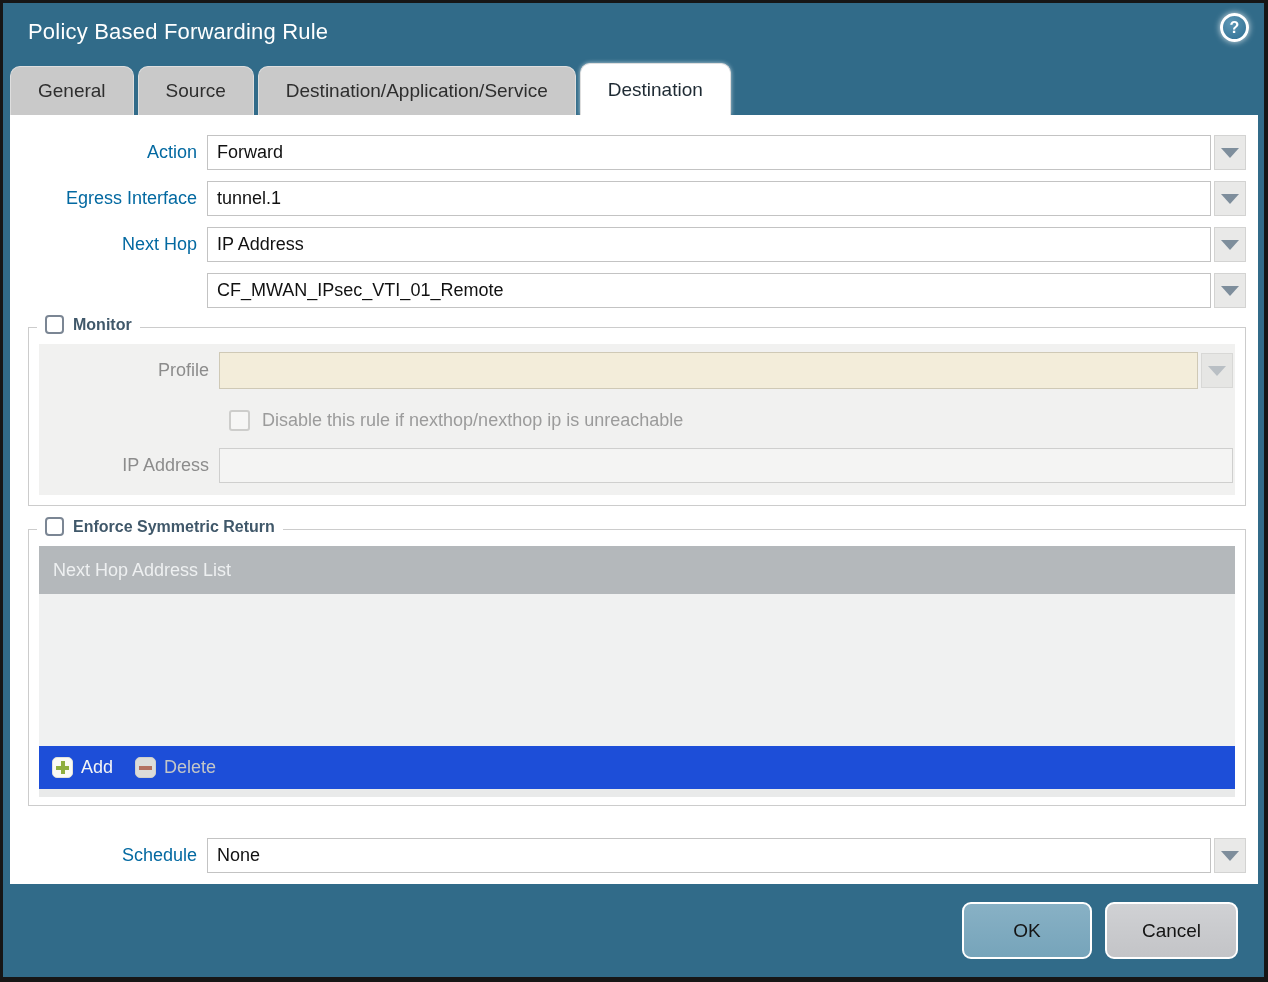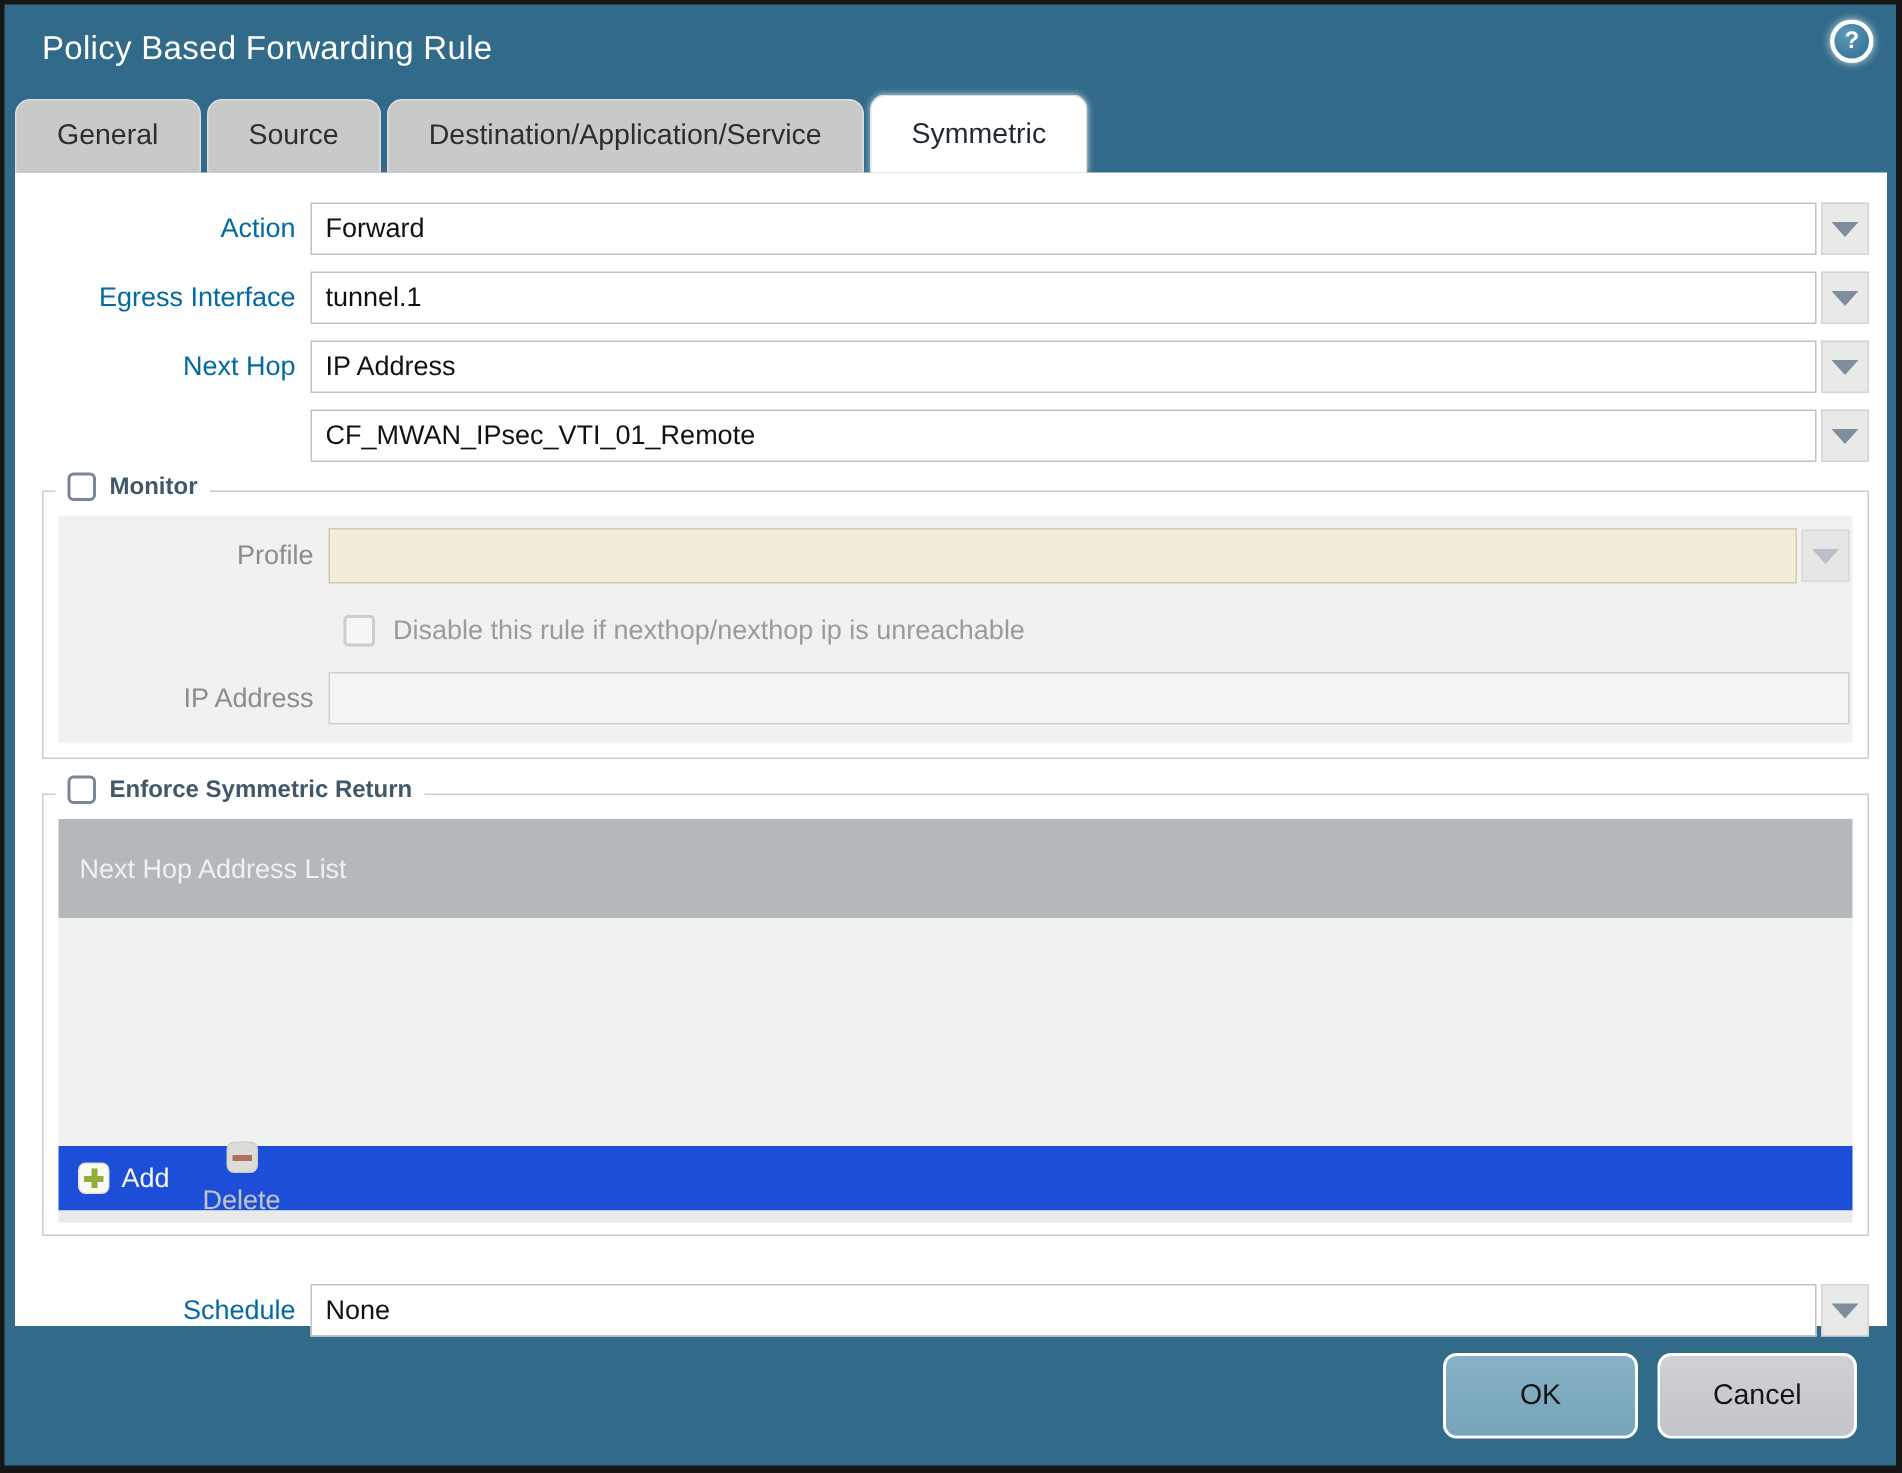--- a/index.html
+++ b/index.html
@@ -50,25 +50,25 @@
   .txt-cream { flex:1; height:37px; border:1px solid #cfc9b6; background:#f3edda; }
   .dd.dis { background:#e6e6e4; border-color:#d8d8d6; cursor:default; }
   .cbrow { display:flex; align-items:center; gap:12px; margin:17px 0 14px 190px; height:28px; }
   .cb-dis { width:21px; height:21px; border:2px solid #cdcdcb; border-radius:3px; background:#f6f6f5; flex:none; }
   .cb-lbl { font-size:18px; color:#9b9b9b; }
   .iprow { display:flex; align-items:center; height:35px; }
   .txt-dis { flex:1; height:35px; border:1px solid #cfcfce; background:#f4f4f3; margin-right:0; }
 
   
   .table { margin:16px 10px 0 10px; }
-  .thead { height:66px; background:#b4b8bb; color:#eef0f1; font-size:18px; display:flex; align-items:center; padding-left:14px; }
+  .thead { height:48px; background:#b4b8bb; color:#eef0f1; font-size:18px; display:flex; align-items:center; padding-left:14px; }
   .tbody { height:152px; background:#f0f1f1; }
   .tfoot { height:43px; background:#1d4ed8; display:flex; align-items:center; gap:22px; padding-left:13px; }
   .tbtn { display:flex; align-items:center; gap:8px; cursor:pointer; }
-  .tbtn.disabled { cursor:default;flex-direction:column; }
+  .tbtn.disabled { cursor:default; }
   .icon-sq { width:21px; height:21px; border-radius:5px; background:#fafaf4; border:1px solid #e2e2da; position:relative; flex:none; }
   .icon-sq.dim { background:#dcdcd9; border-color:#cfcfcb; }
   .plus::before, .plus::after { content:""; position:absolute; background:#8fae3e; }
   .plus::before { left:3px; top:8px; width:13px; height:4px; }
   .plus::after  { left:8px; top:3px; width:4px; height:13px; }
   .minus::before { content:""; position:absolute; background:#b3705f; left:3px; top:8px; width:13px; height:4px; }
   .tbtn-lbl { font-size:18px; color:#f4f5f5; }
   .tbtn-lbl.dim { color:#c3c6c7; }
   .scroll-strip { height:8px; background:#e9eaea; margin:0 10px 8px 10px; }
 
@@ -90,21 +90,21 @@
 
     <div class="titlebar">
       <div class="title">Policy Based Forwarding Rule</div>
       <div class="help">?</div>
     </div>
 
     <div class="tabs">
       <div class="tab">General</div>
       <div class="tab">Source</div>
       <div class="tab">Destination/Application/Service</div>
-      <div class="tab active">Symmetric</div>
+      <div class="tab active">Destination</div>
     </div>
 
     <div class="content">
 
       <div class="row">
         <div class="lbl">Action</div>
         <div class="field">
           <input class="txt" readonly="" value="Forward" style="">
           <div class="dd">
             <span class="tri"></span>

